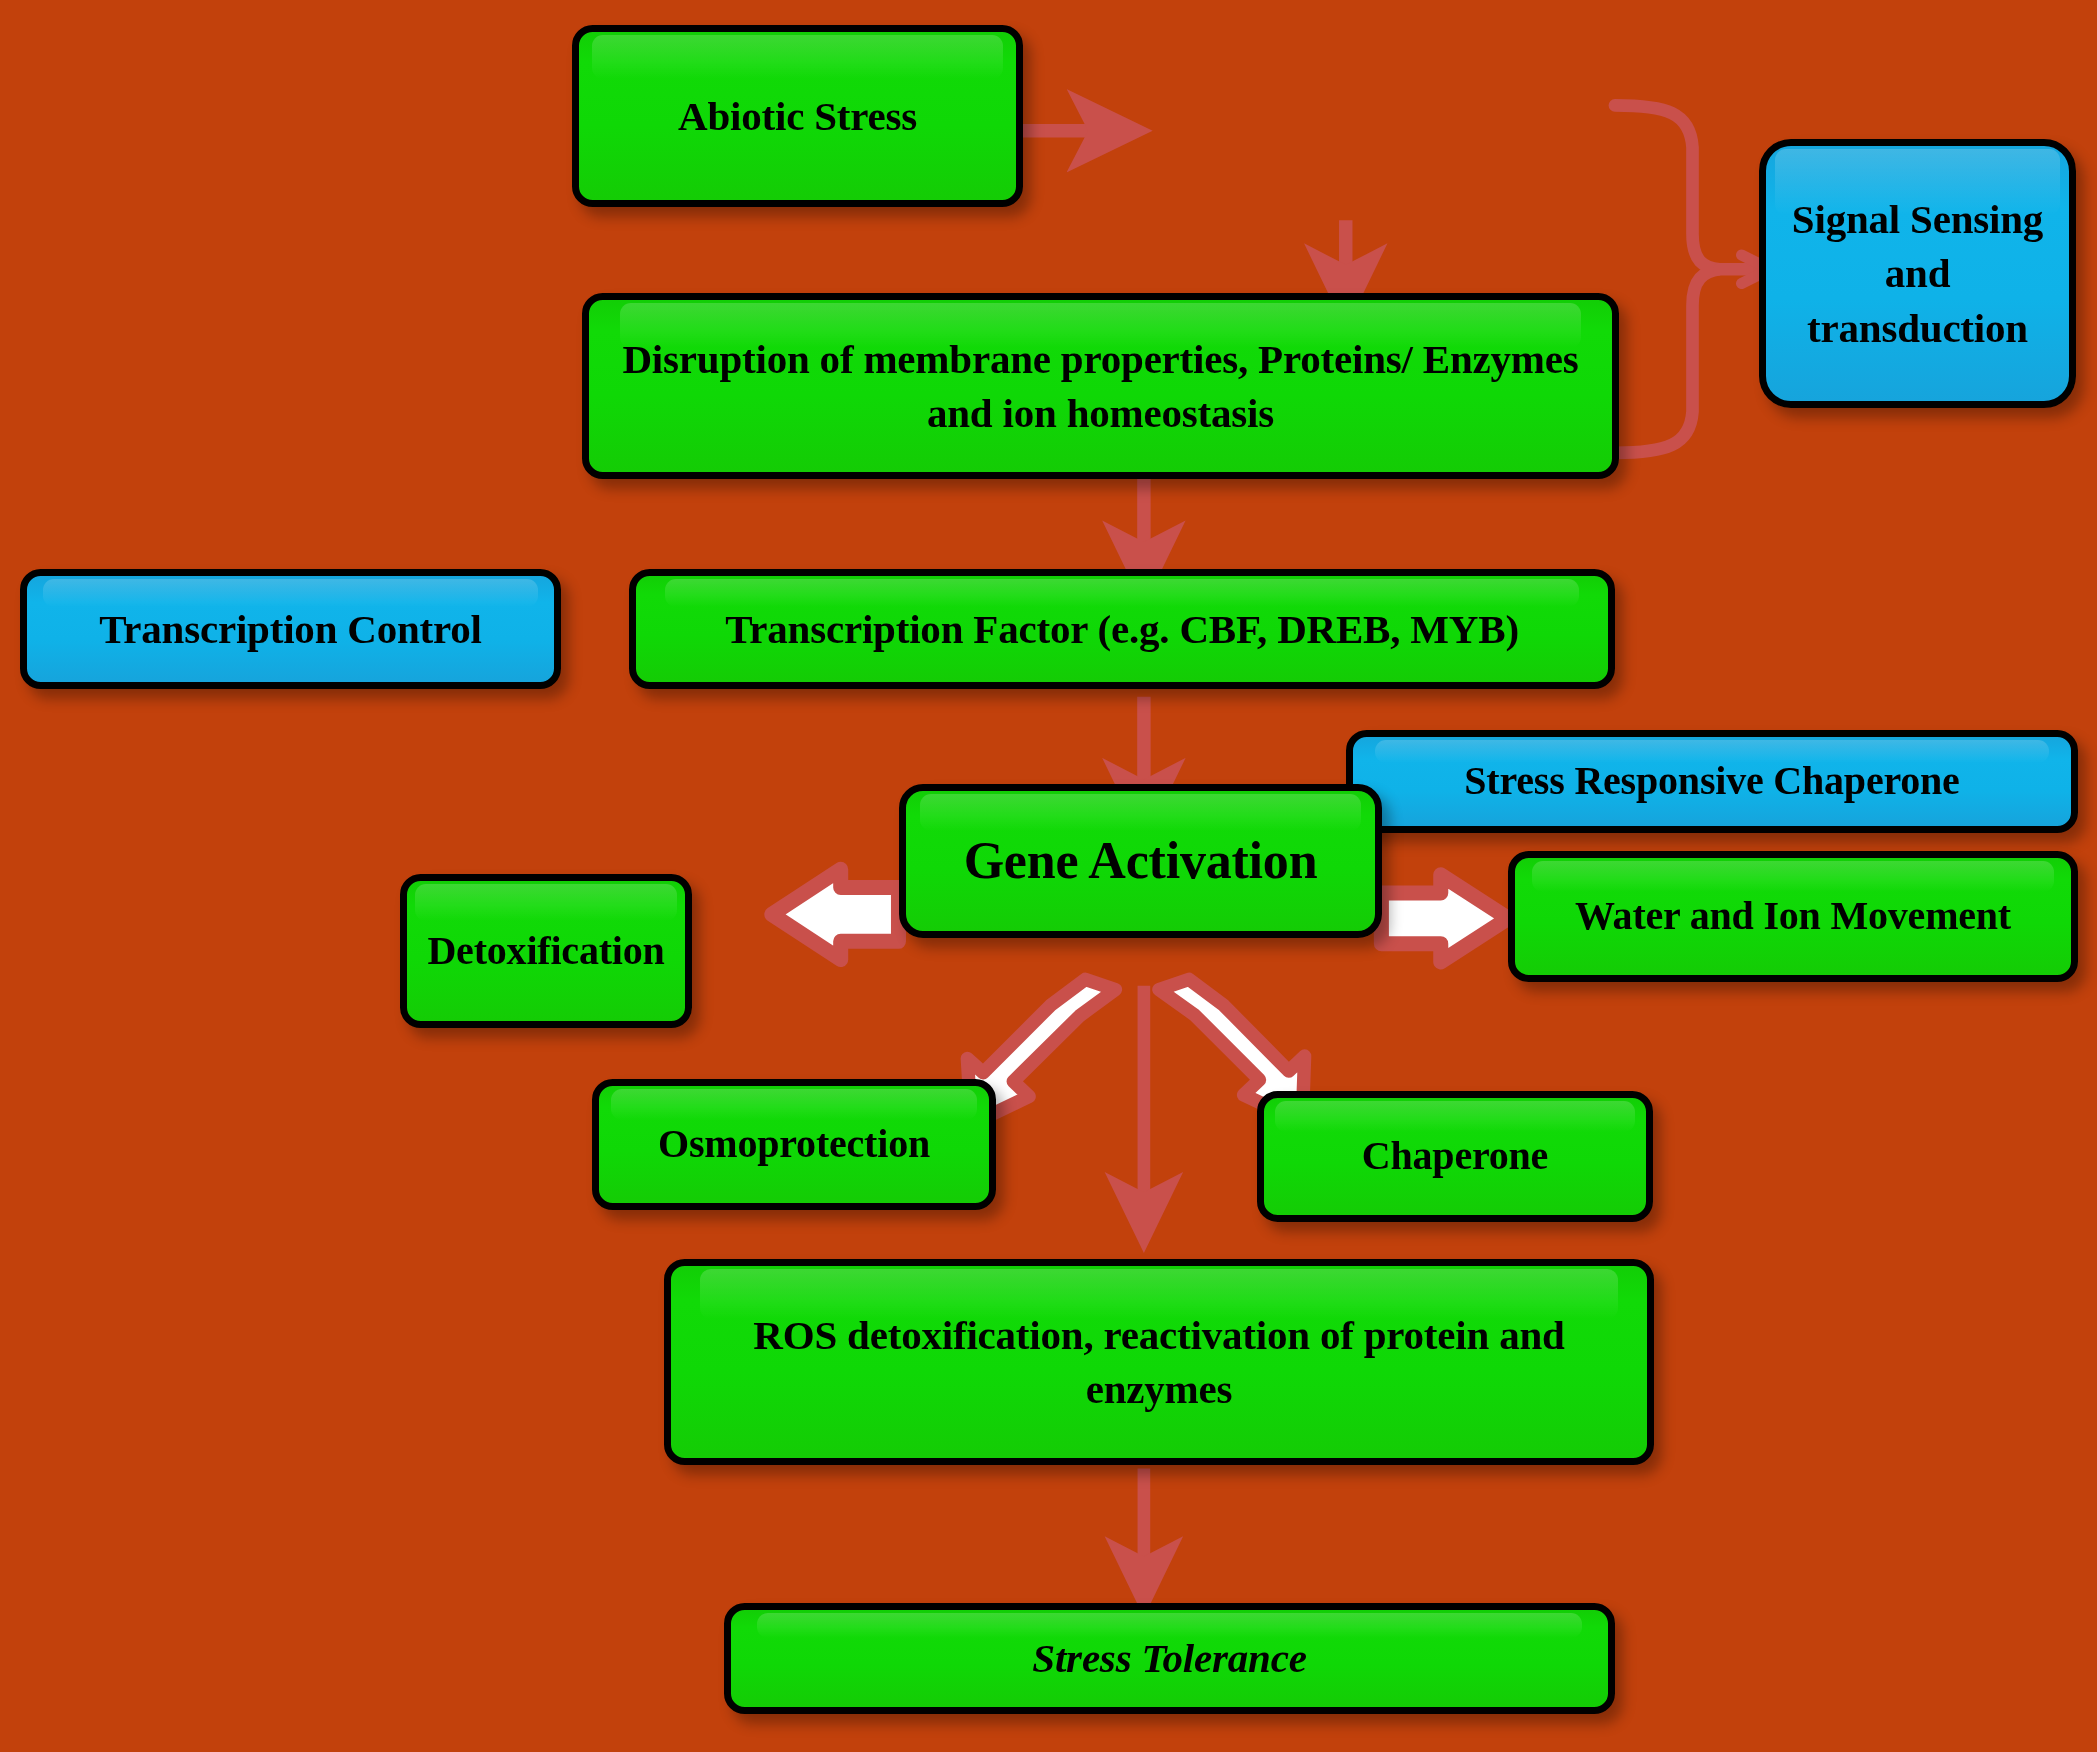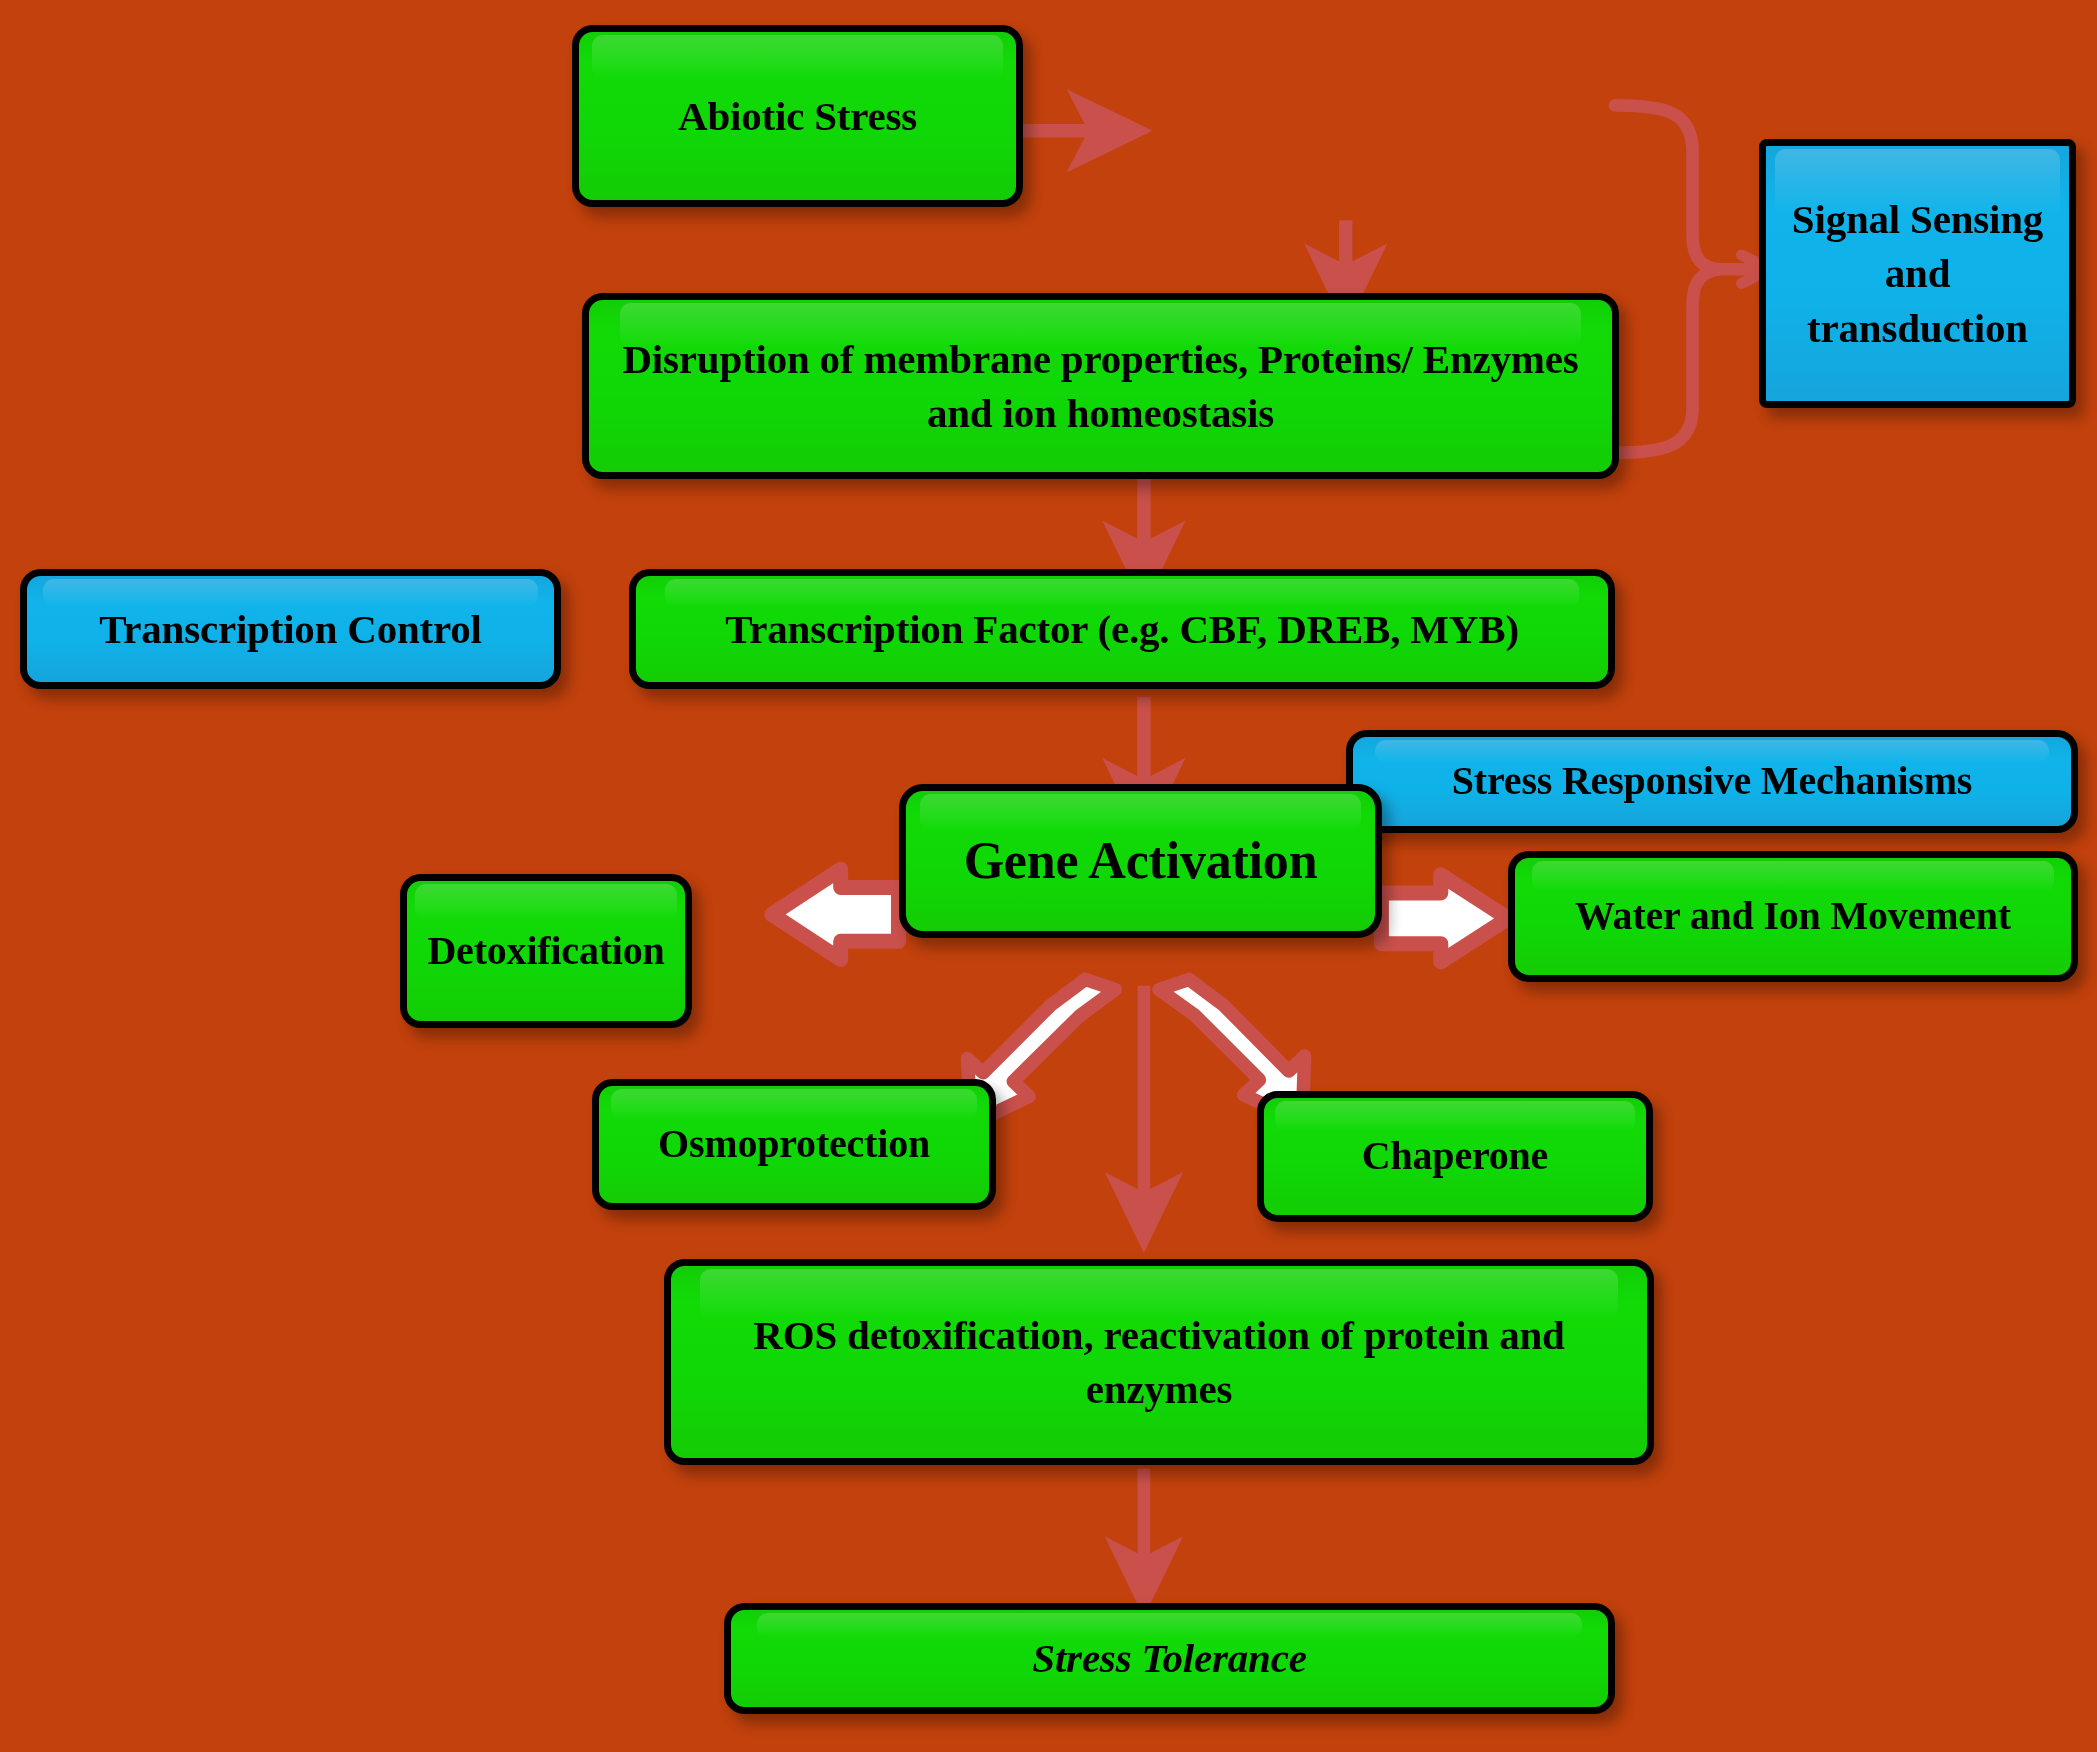--- a/index.html
+++ b/index.html
@@ -126,38 +126,38 @@
     <g>
       <line x1="1445" y1="1855" x2="1445" y2="1990" stroke="#C9504B" stroke-width="16" marker-end="url(#solidHead)"></line>
     </g>
   </svg>
 
   <div class="node green" style="left:572px; top:25px; width:451px; height:182px; font-size:41px;">
     <span class="lbl">Abiotic Stress</span>
   </div>
 
 
-  <div class="node blue" style="left:1759px; top:139px; width:317px; height:269px; font-size:41px; border-radius:8px;">
+  <div class="node blue" style="left:1759px; top:139px; width:317px; height:269px; font-size:41px; border-radius:32px;">
     <span class="lbl">Signal Sensing and transduction</span>
   </div>
 
   <div class="node green" style="left:582px; top:293px; width:1037px; height:186px; font-size:41px;">
     <span class="lbl">Disruption of membrane properties, Proteins/ Enzymes and ion homeostasis</span>
   </div>
 
   <div class="node blue" style="left:20px; top:569px; width:541px; height:120px; font-size:41px;">
     <span class="lbl">Transcription Control</span>
   </div>
 
   <div class="node green" style="left:629px; top:569px; width:986px; height:120px; font-size:41px;">
     <span class="lbl">Transcription Factor (e.g. CBF, DREB, MYB)</span>
   </div>
 
   <div class="node blue" style="left:1346px; top:730px; width:732px; height:103px; font-size:40px;">
-    <span class="lbl">Stress Responsive Mechanisms</span>
+    <span class="lbl">Stress Responsive Chaperone</span>
   </div>
 
   <div class="node green" style="left:400px; top:874px; width:292px; height:154px; font-size:40px;">
     <span class="lbl">Detoxification</span>
   </div>
 
   <div class="node green" style="left:899px; top:784px; width:483px; height:154px; font-size:52px;border-radius:24px;">
     <span class="lbl">Gene Activation</span>
   </div>
 

